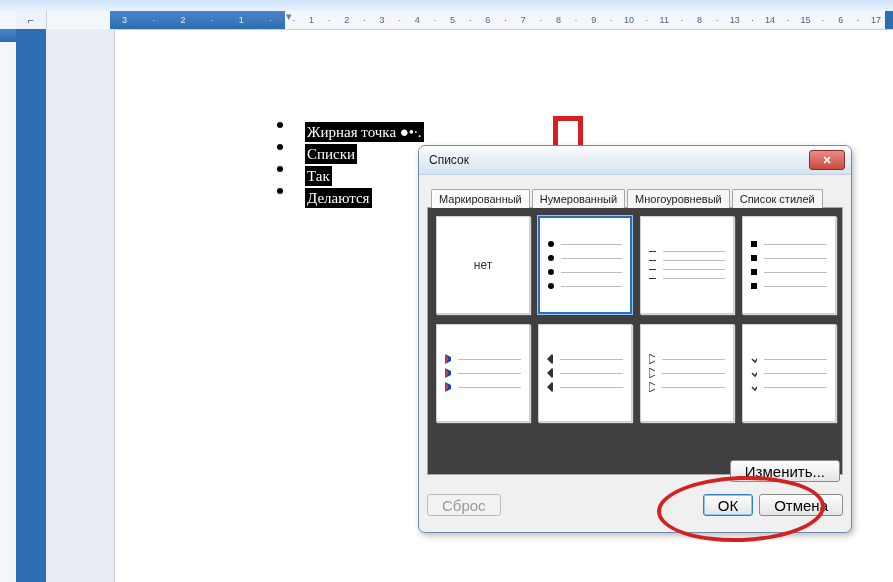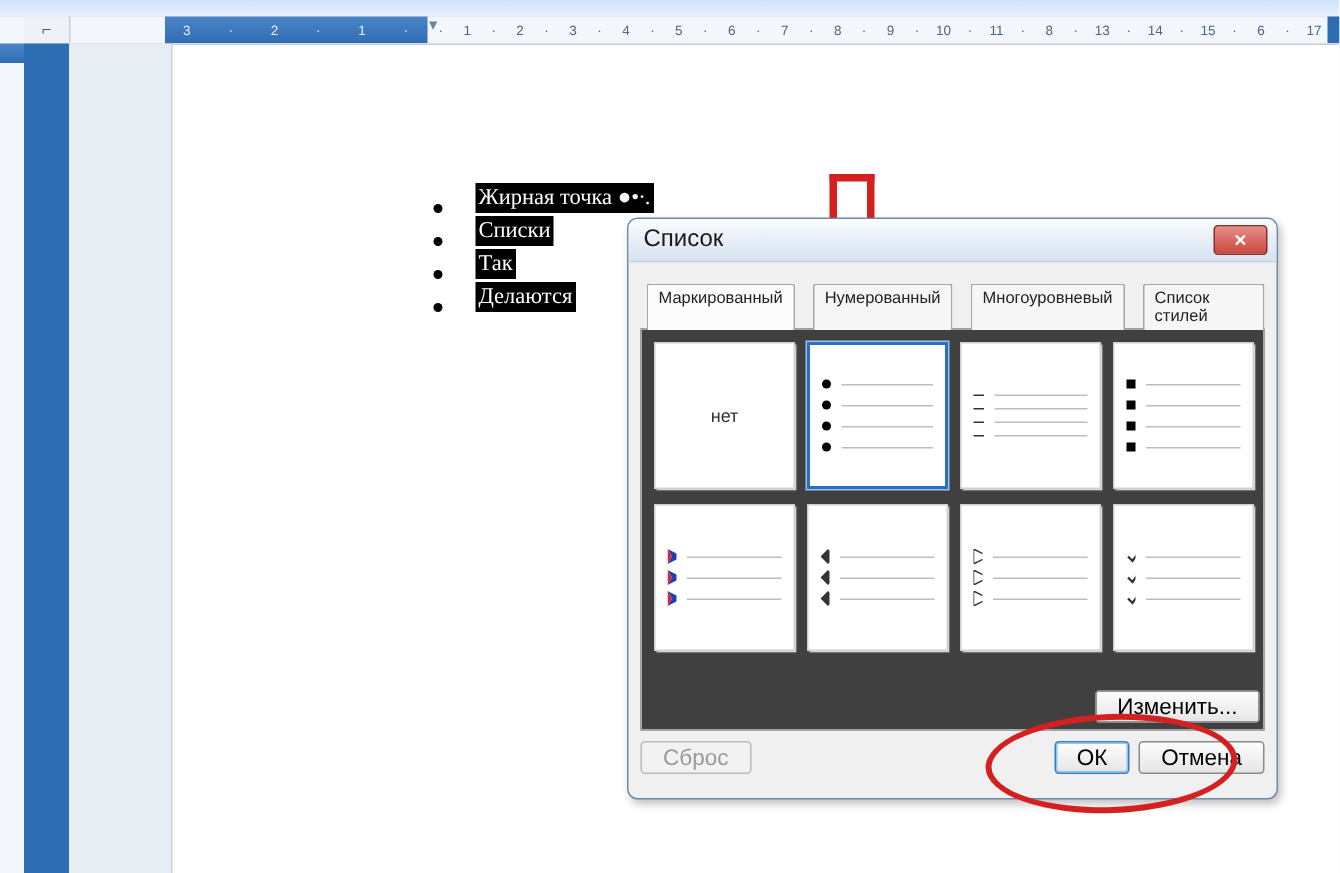--- a/index.html
+++ b/index.html
@@ -23,40 +23,40 @@
   .ruler-v{position:absolute;left:0;top:29px;bottom:0;width:16px;background:#f3f6fb;border-right:1px solid #b8c6d8}
   .ruler-v .neg{position:absolute;left:0;right:0;top:0;height:13px;background:linear-gradient(#4a84c7,#2f6db3)}
   .ruler-v-gap{position:absolute;left:16px;top:29px;bottom:0;width:30px;background:#2f6db3}
 
   
   .page{position:absolute;left:46px;top:29px;right:0;bottom:0;background:#e8edf3;}
   .paper{position:absolute;left:68px;top:0;right:0;bottom:0;background:#fff;border-left:1px solid #c7d0dc;border-top:1px solid #c7d0dc}
 
   
   .doc-list{position:absolute;left:158px;top:90px}
-  .doc-list .row{display:flex;align-items:flex-end;margin:2px 16px}
+  .doc-list .row{display:flex;align-items:flex-start;margin:2px 4px}
   .doc-list .dot{width:6px;height:6px;border-radius:50%;background:#000;margin-right:22px}
   .doc-list .txt{background:#000;color:#fff;font-family:'Times New Roman',serif;font-size:15px;padding:0 2px;line-height:20px}
 
   
   .dialog{position:absolute;left:418px;top:145px;width:432px;height:386px;
     background:#f0f0f0;border:1px solid #6f8aa8;border-radius:7px;
     box-shadow:2px 3px 6px rgba(0,0,0,0.25)}
   .titlebar{height:28px;display:flex;align-items:center;padding:0 6px 0 10px;
     background:linear-gradient(#fdfefe,#e9eff7 45%,#d6e3f2);
     border-radius:6px 6px 0 0;border-bottom:1px solid #c3d0df}
-  .titlebar .t{flex:1;font-size:16px;color:#1a1a1a}
+  .titlebar .t{flex:1;font-size:12px;color:#1a1a1a}
   .titlebar .x{width:34px;height:18px;border-radius:3px;
     background:linear-gradient(#e98c87,#c94a3f);border:1px solid #8a2e24;
     display:flex;align-items:center;justify-content:center;color:#fff;font-weight:bold;font-size:11px}
 
   .dlgbody{position:absolute;left:8px;right:8px;top:34px;bottom:8px}
 
   
-  .tabs{display:flex;gap:12px;margin:8px 0 0 4px}
+  .tabs{display:flex;gap:2px;margin:8px 0 0 4px}
   .tab{padding:3px 7px;font-size:11px;background:#f6f6f6;border:1px solid #a7a7a7;border-bottom:none;border-radius:2px 2px 0 0;position:relative;top:1px}
   .tab.sel{background:#fcfcfc;z-index:2;font-weight:normal}
   .tabpane{background:#404040;border:1px solid #a7a7a7;height:268px;padding:8px;box-sizing:border-box}
 
   
   .grid{display:grid;grid-template-columns:repeat(4,94px);grid-auto-rows:98px;gap:10px 8px}
   .sw{background:#fff;border:1px solid #cfcfcf;box-shadow:inset 0 0 0 1px #fff,1px 1px 1px #d9d9d9;position:relative;display:flex;flex-direction:column;justify-content:center;align-items:center;gap:8px;padding:10px 8px;box-sizing:border-box}
   .sw.selected{border:2px solid #2a6fbf;box-shadow:0 0 0 1px #9cc2ee}
   .sw .none{font-size:12px;color:#333}
   .sw .ln{display:flex;align-items:center;gap:7px;width:100%}

